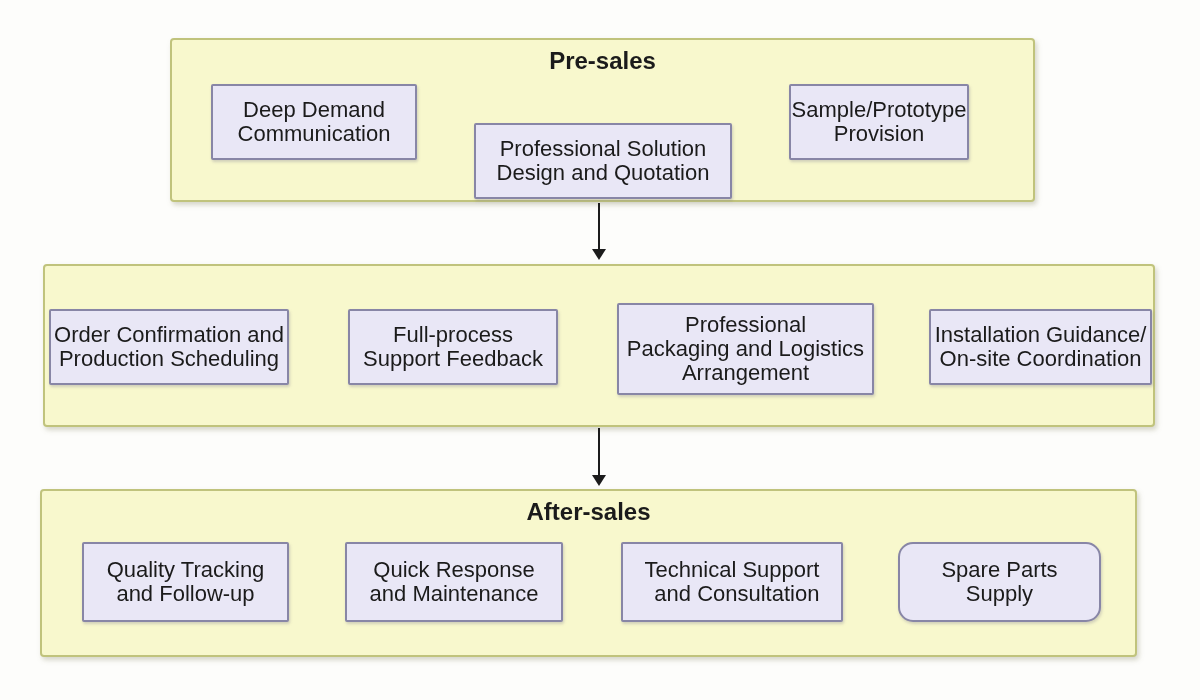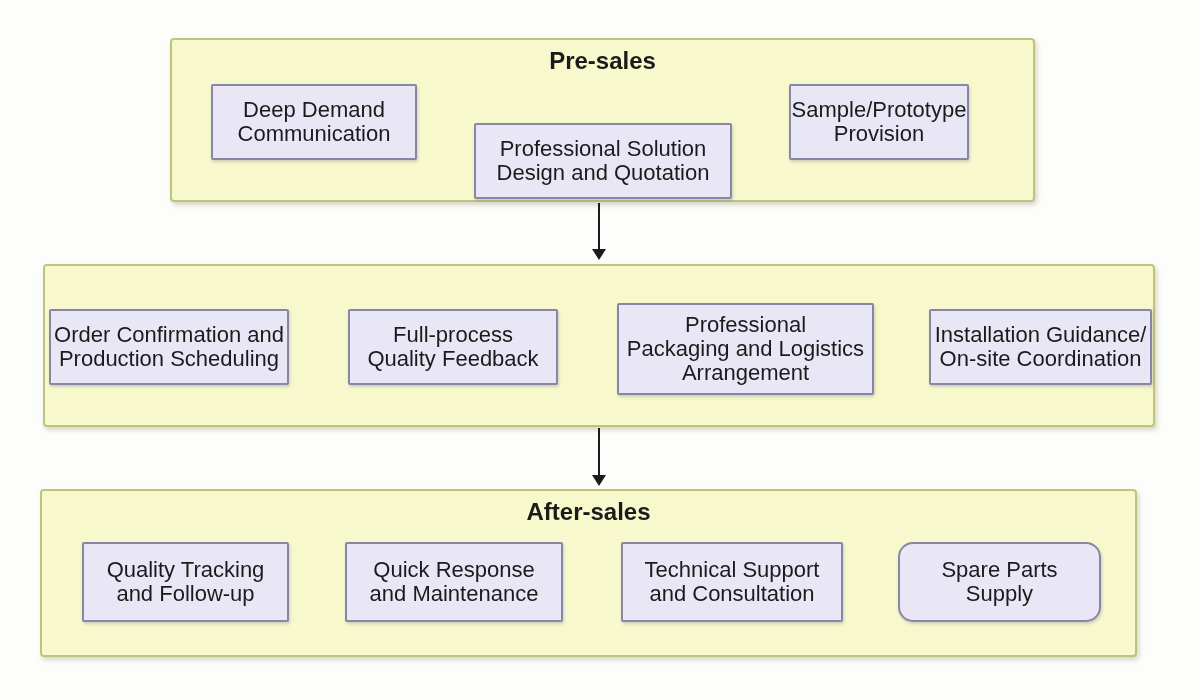--- a/index.html
+++ b/index.html
@@ -100,21 +100,21 @@
     <div class="head"></div>
   </div>
 
   <section class="stage" style="left:43px;top:264px;width:1112px;height:163px;">
     <div class="item" style="left:4px;top:43px;width:240px;height:76px;">
       <span>Order Confirmation and
 Production Scheduling</span>
     </div>
     <div class="item" style="left:303px;top:43px;width:210px;height:76px;">
       <span>Full-process
-Quality Feedback</span>
+Support Feedback</span>
     </div>
     <div class="item" style="left:572px;top:37px;width:257px;height:92px;">
       <span>Professional
 Packaging and Logistics
 Arrangement</span>
     </div>
     <div class="item" style="left:884px;top:43px;width:223px;height:76px;">
       <span>Installation Guidance/
 On-site Coordination</span>
     </div>
@@ -128,21 +128,21 @@
   <section class="stage" style="left:40px;top:489px;width:1097px;height:168px;">
     <div class="stage-title">After-sales</div>
     <div class="item" style="left:40px;top:51px;width:207px;height:80px;">
       <span>Quality Tracking
 and Follow-up</span>
     </div>
     <div class="item" style="left:303px;top:51px;width:218px;height:80px;">
       <span>Quick Response
 and Maintenance</span>
     </div>
-    <div class="item" style="left:579px;top:51px;width:222px;height:80px;">
+    <div class="item" style="left:579px;top:51px;width:222px;height:80px;text-align:right;">
       <span>Technical Support
 and Consultation</span>
     </div>
     <div class="item" style="left:856px;top:51px;width:203px;height:80px;border-radius:15px;">
       <span>Spare Parts
 Supply</span>
     </div>
   </section>
 
 </div>

